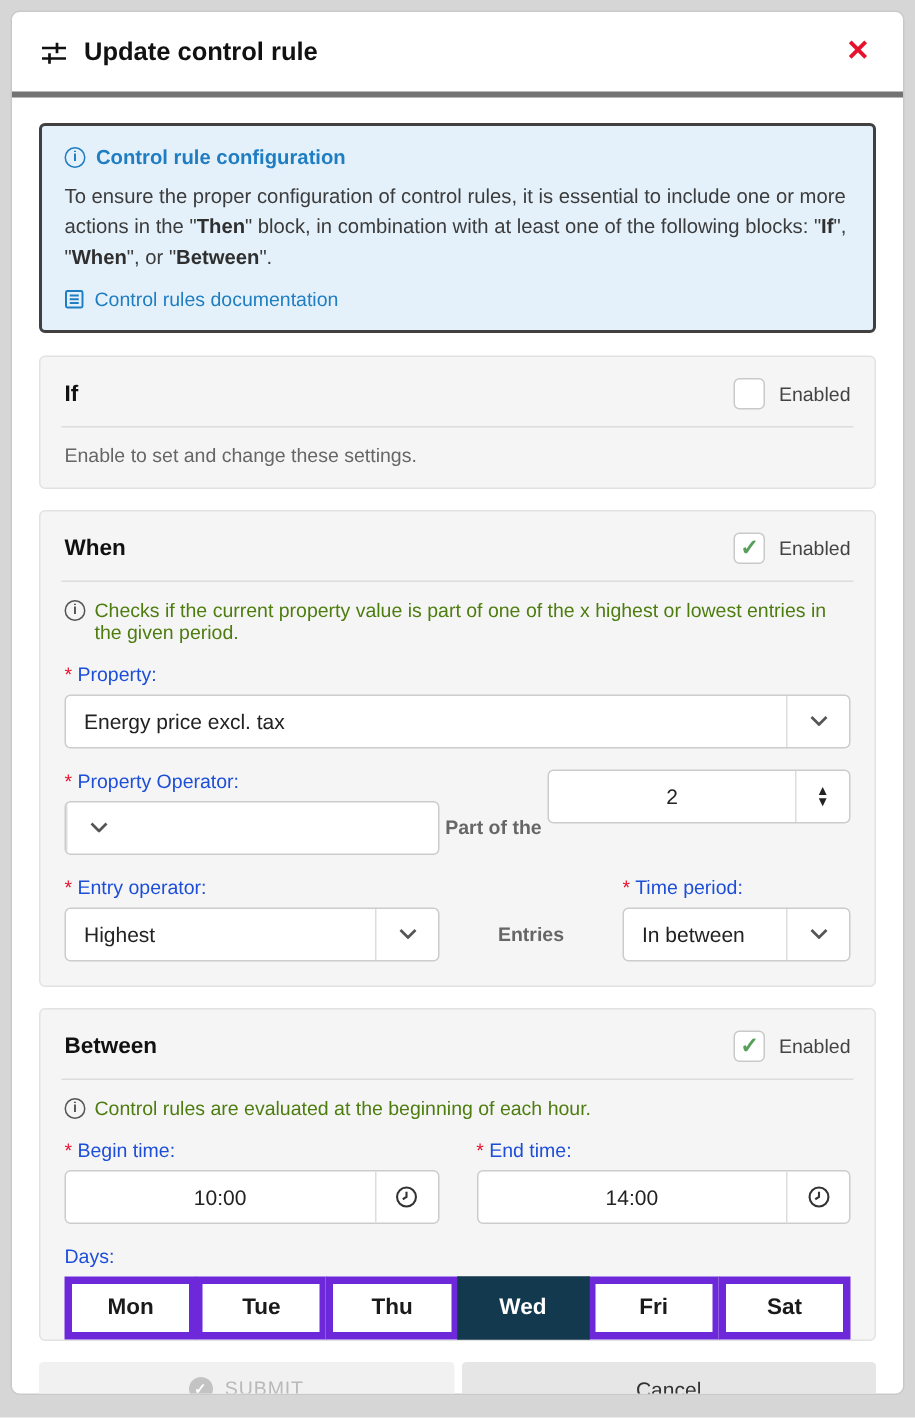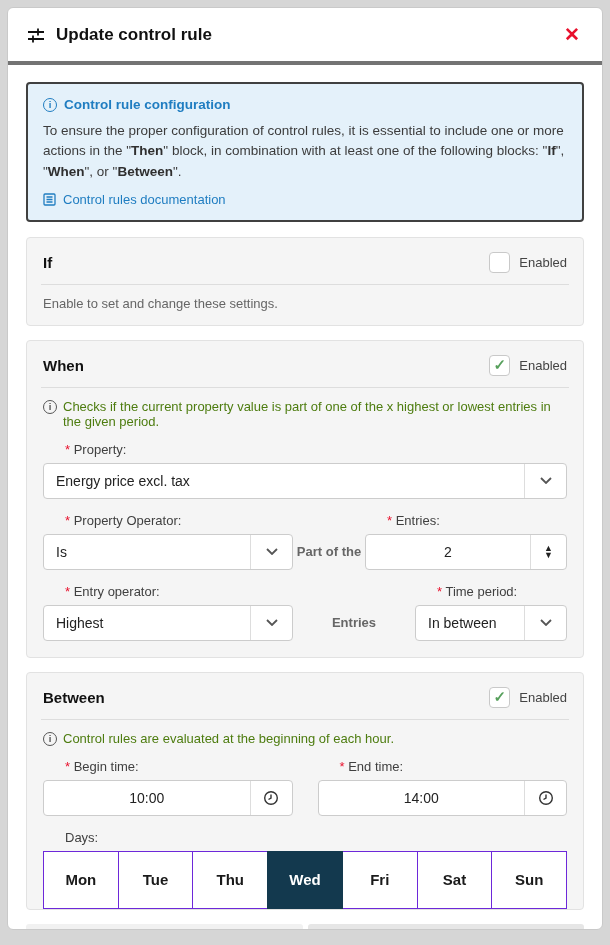--- a/index.html
+++ b/index.html
@@ -55,21 +55,21 @@
   .checkbox {
     width:21px; height:21px; background:#fff; border:1px solid #c9c9c9; border-radius:4px;
     display:flex; align-items:center; justify-content:center; cursor:pointer;
   }
   .checkbox.checked::after { content:"✓"; color:#57a05c; font-size:15px; font-weight:bold; }
   .card-divider { border:none; border-top:1px solid #dddddd; margin:11px -2px; }
   .muted-text { font-size:13px; color:#666; }
   .hint-row { display:flex; align-items:flex-start; gap:6px; font-size:13px; color:#4d7c0f; margin-bottom:13px; }
   .hint-row .i-circle { border-color:#555; color:#555; margin-top:1px; }
 
-  .field-label { font-size:13px; color:#404040; margin-bottom:6px;margin-left:22px; }
+  .field-label { font-size:13px; color:#1d4ed8; margin-bottom:6px; }
   .req::before { content:"* "; color:#e8112d; }
 
   .selectbox, .numbox, .timebox {
     display:flex; height:36px; background:#fff; border:1px solid #cccccc;
     border-radius:4px; overflow:hidden; cursor:pointer;
   }
   .selectbox .val { flex:1; display:flex; align-items:center; padding:0 12px; font-size:14px; color:#222; }
   .numbox .val, .timebox .val { flex:1; display:flex; align-items:center; justify-content:center; font-size:14px; color:#222; }
   .seg { width:42px; min-width:42px; border-left:1px solid #dddddd; display:flex; align-items:center; justify-content:center; }
   .numbox .seg { width:36px; min-width:36px; flex-direction:column; line-height:0.8; }
@@ -80,21 +80,21 @@
   .row-entry { grid-template-columns:250px 1fr 152px; }
   .connector { align-self:end; height:36px; display:flex; align-items:center; justify-content:center;
     font-size:13px; font-weight:bold; color:#666; }
   .row-times { grid-template-columns:1fr 1fr; gap:25px; }
 
   
   .between-card { padding-bottom:0; }
   .days-label { margin-bottom:6px; }
   .days-row { display:flex; margin-bottom:0; }
   .day-btn {
-    flex:1; height:58px; background:#fff; border:1px solid #6d28d9; margin-left:-1px;
+    flex:1; height:42px; background:#fff; border:5px solid #6d28d9; margin-left:-1px;
     display:flex; align-items:center; justify-content:center;
     font-size:15px; font-weight:bold; color:#1a1a1a; cursor:pointer;
   }
   .day-btn:first-child { margin-left:0; }
   .day-btn.selected { background:#13394e; border-color:#13394e; color:#fff; position:relative; }
 
   
   .footer { display:flex; gap:5px; margin-top:12px; }
   .footer button {
     flex:1; height:36px; border:none; border-radius:3px;
@@ -181,31 +181,29 @@
           <svg width="12" height="7" viewBox="0 0 12 7" fill="none" stroke="#555" stroke-width="1.8">
               <polyline points="1,1 6,6 11,1"></polyline>
             </svg>
         </span>
       </div>
 
       <div class="grid-row row-op">
         <div>
           <div class="field-label req">Property Operator:</div>
           <div class="selectbox">
-            <span class="val">Is</span>
             <span class="seg">
               <svg width="12" height="7" viewBox="0 0 12 7" fill="none" stroke="#555" stroke-width="1.8">
                   <polyline points="1,1 6,6 11,1"></polyline>
                 </svg>
             </span>
           </div>
         </div>
         <div class="connector">Part of the</div>
         <div>
-          <div class="field-label req">Entries:</div>
           <div class="numbox">
             <span class="val">2</span>
             <span class="seg">
               <span class="spin-arrow">▲</span>
               <span class="spin-arrow">▼</span>
             </span>
           </div>
         </div>
       </div>
 
@@ -278,21 +276,20 @@
       </div>
 
       <div class="field-label days-label">Days:</div>
       <div class="days-row">
           <div class="day-btn">Mon</div>
           <div class="day-btn">Tue</div>
           <div class="day-btn">Thu</div>
           <div class="day-btn selected">Wed</div>
           <div class="day-btn">Fri</div>
           <div class="day-btn">Sat</div>
-          <div class="day-btn">Sun</div>
         </div>
     </div>
 
     <div class="footer">
       <button class="submit-btn" disabled="">
         <span class="submit-check"></span>
         <span>SUBMIT</span>
       </button>
       <button class="cancel-btn">
         <span>Cancel</span>

